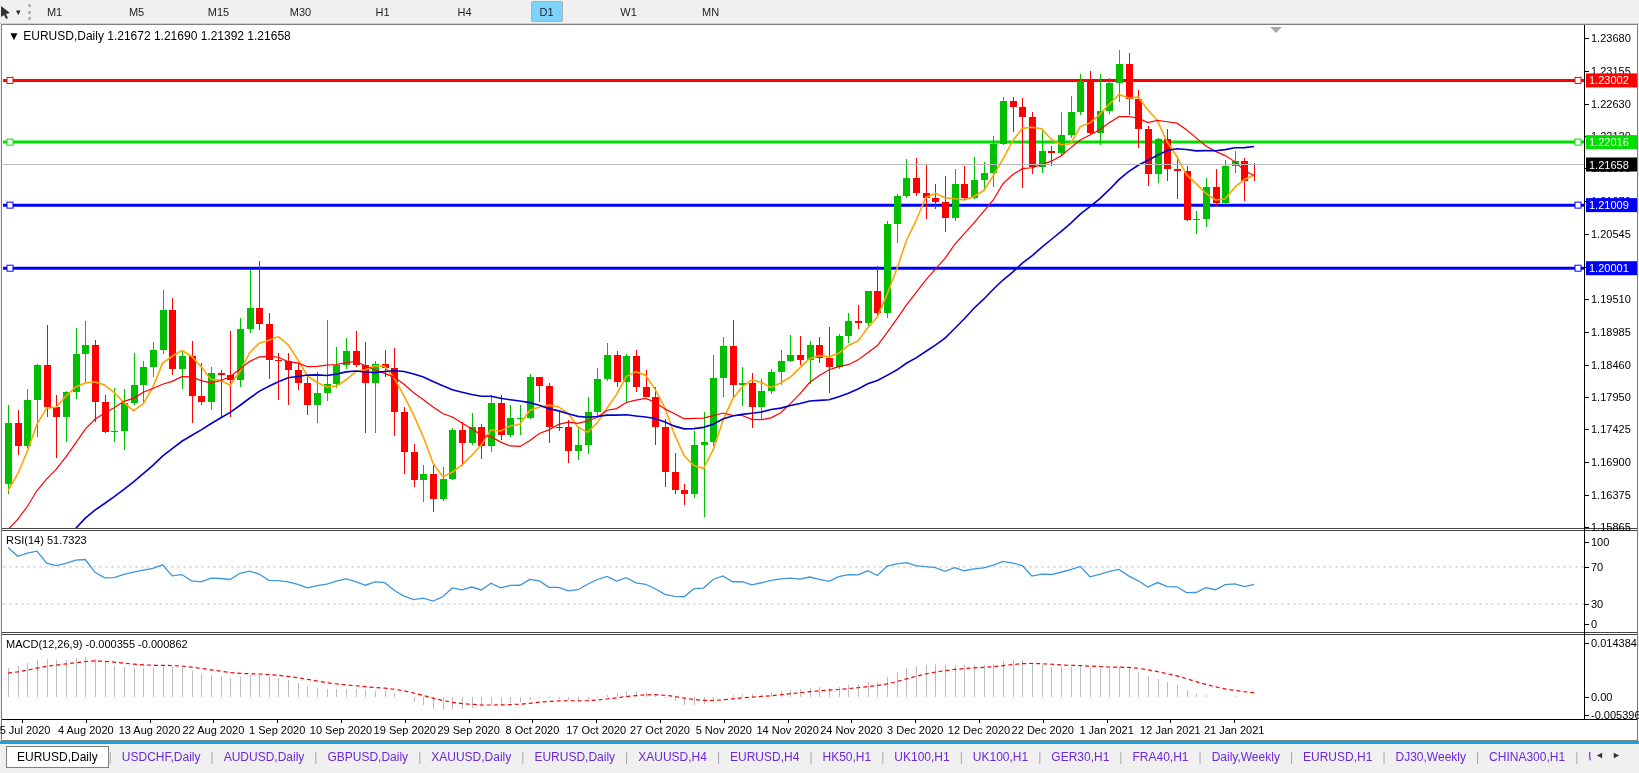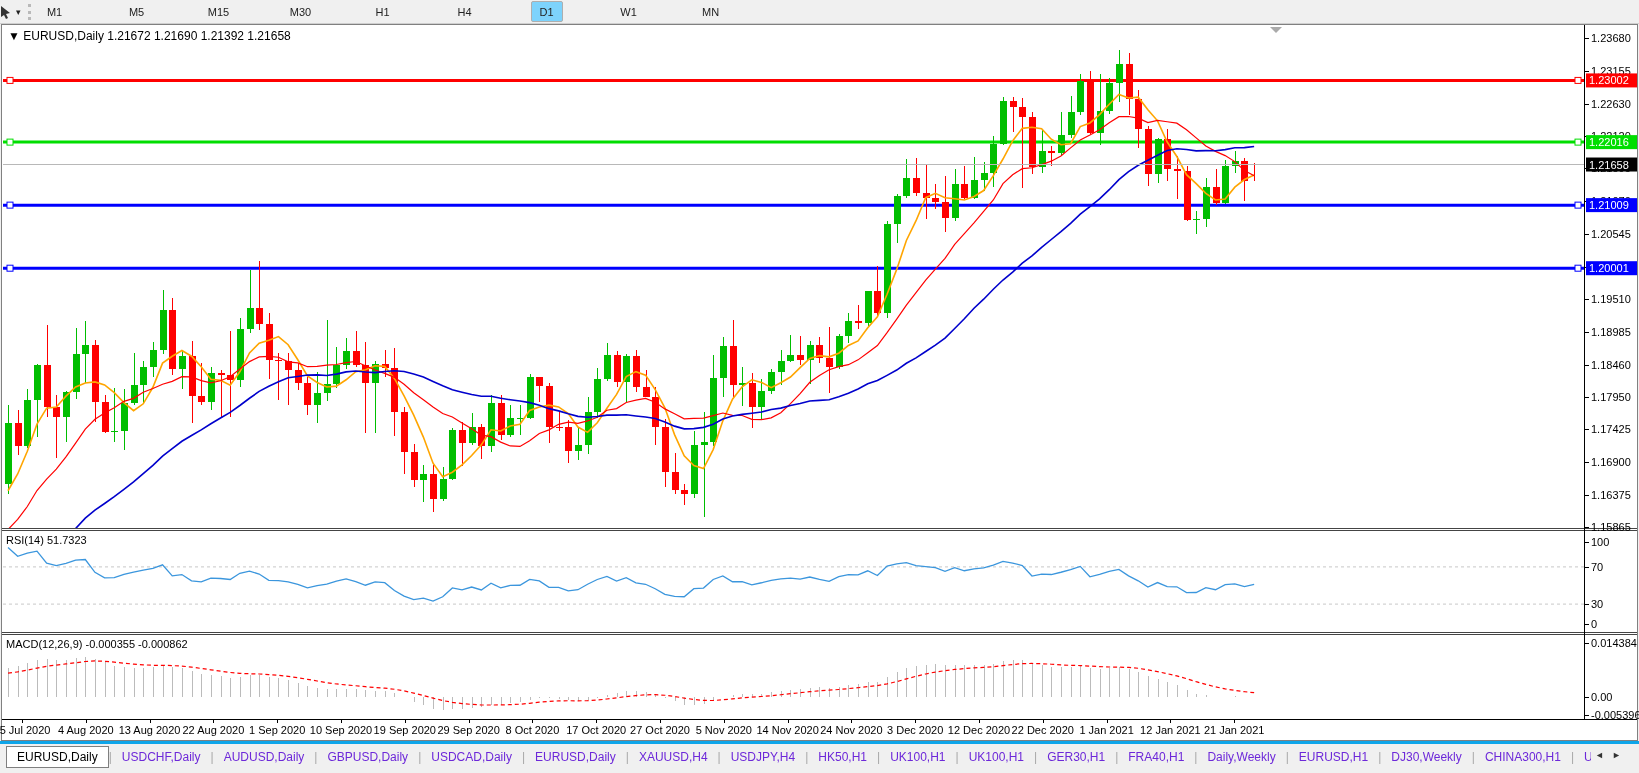--- a/index.html
+++ b/index.html
@@ -599,27 +599,27 @@
 <div class="tabbar">
   <div class="tabs" id="tabs">
       <span class="tab active">EURUSD,Daily</span>
       <span class="tabsep"> | </span>
       <span class="tab">USDCHF,Daily</span>
       <span class="tabsep"> | </span>
       <span class="tab">AUDUSD,Daily</span>
       <span class="tabsep"> | </span>
       <span class="tab">GBPUSD,Daily</span>
       <span class="tabsep"> | </span>
-      <span class="tab">USDCAD,Daily</span>
+      <span class="tab">XAUUSD,Daily</span>
       <span class="tabsep"> | </span>
       <span class="tab">EURUSD,Daily</span>
       <span class="tabsep"> | </span>
       <span class="tab">XAUUSD,H4</span>
       <span class="tabsep"> | </span>
-      <span class="tab">USDJPY,H4</span>
+      <span class="tab">EURUSD,H4</span>
       <span class="tabsep"> | </span>
       <span class="tab">HK50,H1</span>
       <span class="tabsep"> | </span>
       <span class="tab">UK100,H1</span>
       <span class="tabsep"> | </span>
       <span class="tab">UK100,H1</span>
       <span class="tabsep"> | </span>
       <span class="tab">GER30,H1</span>
       <span class="tabsep"> | </span>
       <span class="tab">FRA40,H1</span>

